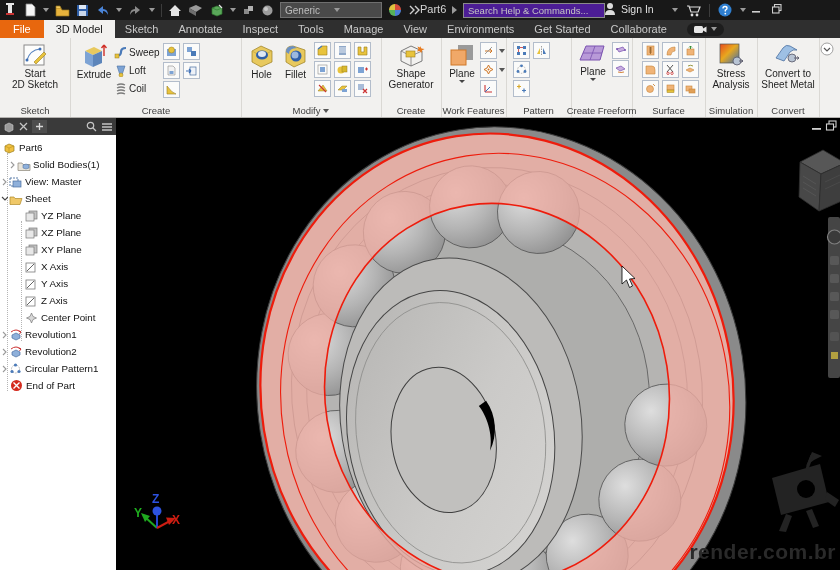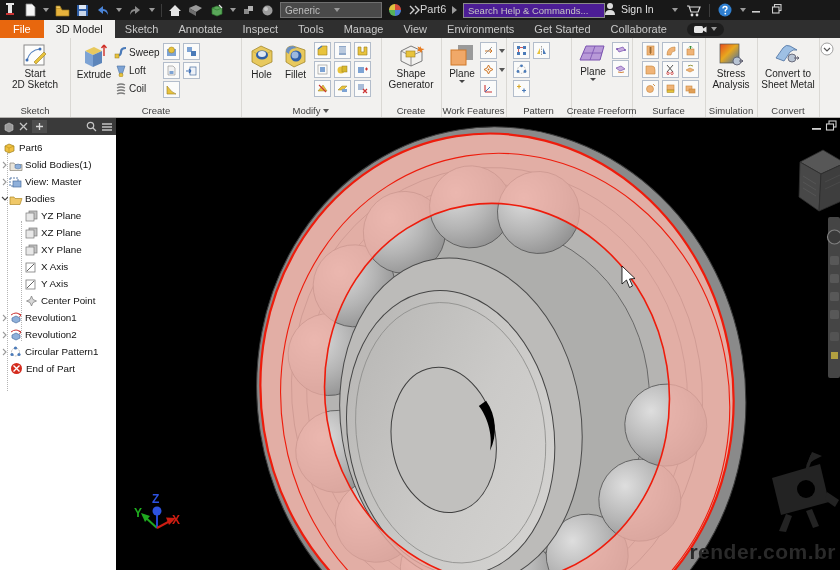--- a/index.html
+++ b/index.html
@@ -632,48 +632,48 @@
       <div class="tline" style="left:7px;top:18px;height:238px;"></div>
       <div class="tline" style="left:21px;top:86px;height:120px;"></div>
 
       <div class="trow" style="padding-left:3px;">
         <svg width="13" height="12" style="margin-right:3px;">
             <path d="M2 4 L6 2 L11 4 L11 9 L6 11 L2 9 Z" fill="#f0c040" stroke="#9a7c1c" stroke-width="0.7"></path>
             <path d="M2 4 L6 6 L11 4 M6 6 V11" fill="none" stroke="#b8901c" stroke-width="0.6"></path>
           </svg>
         <span>Part6</span>
       </div>
+      <div class="trow" style="padding-left:9px;">
+        <svg width="7" height="8" style="margin-right:1px;">
+            <path d="M2 1 L5 4 L2 7" fill="none" stroke="#9a9a9a" stroke-width="1.1"></path>
+          </svg>
+        <svg width="14" height="12" style="margin-right:2px;">
+            <path d="M1 4 h4 l1 1.5 h7 v6 h-12 z" fill="#e8e4da" stroke="#8a8578" stroke-width="0.7"></path>
+            <path d="M6 6 L9 5 L12 6 L12 9 L9 10 L6 9 Z" fill="#8fb0da" stroke="#4a6fa0" stroke-width="0.5"></path>
+          </svg>
+        <span>Solid Bodies(1)</span>
+      </div>
       <div class="trow" style="padding-left:1px;">
         <svg width="7" height="8" style="margin-right:1px;">
             <path d="M2 1 L5 4 L2 7" fill="none" stroke="#9a9a9a" stroke-width="1.1"></path>
           </svg>
-        <svg width="14" height="12" style="margin-right:2px;">
-            <path d="M1 4 h4 l1 1.5 h7 v6 h-12 z" fill="#e8e4da" stroke="#8a8578" stroke-width="0.7"></path>
-            <path d="M6 6 L9 5 L12 6 L12 9 L9 10 L6 9 Z" fill="#8fb0da" stroke="#4a6fa0" stroke-width="0.5"></path>
-          </svg>
-        <span>Solid Bodies(1)</span>
-      </div>
-      <div class="trow" style="padding-left:1px;">
-        <svg width="7" height="8" style="margin-right:1px;">
-            <path d="M2 1 L5 4 L2 7" fill="none" stroke="#9a9a9a" stroke-width="1.1"></path>
-          </svg>
         <svg width="13" height="12" style="margin-right:3px;">
             <rect x="1" y="2" width="8" height="8" fill="none" stroke="#4a6fa0" stroke-width="0.9" stroke-dasharray="2 1"></rect>
             <rect x="4" y="5" width="8" height="6" fill="#8fb0da" stroke="#4a6fa0" stroke-width="0.7"></rect>
           </svg>
         <span>View: Master</span>
       </div>
       <div class="trow" style="padding-left:1px;">
         <svg width="7" height="8" style="margin-right:1px;">
             <path d="M1 2 L4 5 L7 2" fill="none" stroke="#444" stroke-width="1.1"></path>
           </svg>
         <svg width="14" height="12" style="margin-right:2px;">
             <path d="M1 4 h4 l1 1.5 h7 l-2 6 h-10 z" fill="#f0c868" stroke="#b08a28" stroke-width="0.7"></path>
           </svg>
-        <span>Bodies</span>
+        <span>Sheet</span>
       </div>
       <div class="trow" style="padding-left:25px;">
         <svg width="13" height="12" style="margin-right:3px;">
             <rect x="4" y="1" width="8" height="8" fill="#c4c4c4" stroke="#7a7a7a" stroke-width="0.7"></rect>
             <rect x="1" y="3" width="8" height="8" fill="#e8e8e8" stroke="#7a7a7a" stroke-width="0.7"></rect>
           </svg>
         <span>YZ Plane</span>
       </div>
       <div class="trow" style="padding-left:25px;">
         <svg width="13" height="12" style="margin-right:3px;">
@@ -695,20 +695,27 @@
             <path d="M2 10 L9 3" stroke="#555" stroke-width="0.9"></path>
           </svg>
         <span>X Axis</span>
       </div>
       <div class="trow" style="padding-left:25px;">
         <svg width="13" height="12" style="margin-right:3px;">
             <rect x="1" y="2" width="9" height="9" fill="#fff" stroke="#7a7a7a" stroke-width="0.8"></rect>
             <path d="M2 10 L9 3" stroke="#555" stroke-width="0.9"></path>
           </svg>
         <span>Y Axis</span>
+      </div>
+      <div class="trow" style="padding-left:25px;">
+        <svg width="13" height="12" style="margin-right:3px;">
+            <rect x="1" y="2" width="9" height="9" fill="#fff" stroke="#7a7a7a" stroke-width="0.8"></rect>
+            <path d="M2 10 L9 3" stroke="#555" stroke-width="0.9"></path>
+          </svg>
+        <span>Z Axis</span>
       </div>
       <div class="trow" style="padding-left:25px;">
         <svg width="13" height="12" style="margin-right:3px;">
             <path d="M6.5 1 L8 4.5 L11.5 6 L8 7.5 L6.5 11 L5 7.5 L1.5 6 L5 4.5 Z" fill="#d8d8d8" stroke="#7a7a7a" stroke-width="0.7"></path>
           </svg>
         <span>Center Point</span>
       </div>
       <div class="trow" style="padding-left:1px;">
         <svg width="7" height="8" style="margin-right:1px;">
             <path d="M2 1 L5 4 L2 7" fill="none" stroke="#9a9a9a" stroke-width="1.1"></path>

